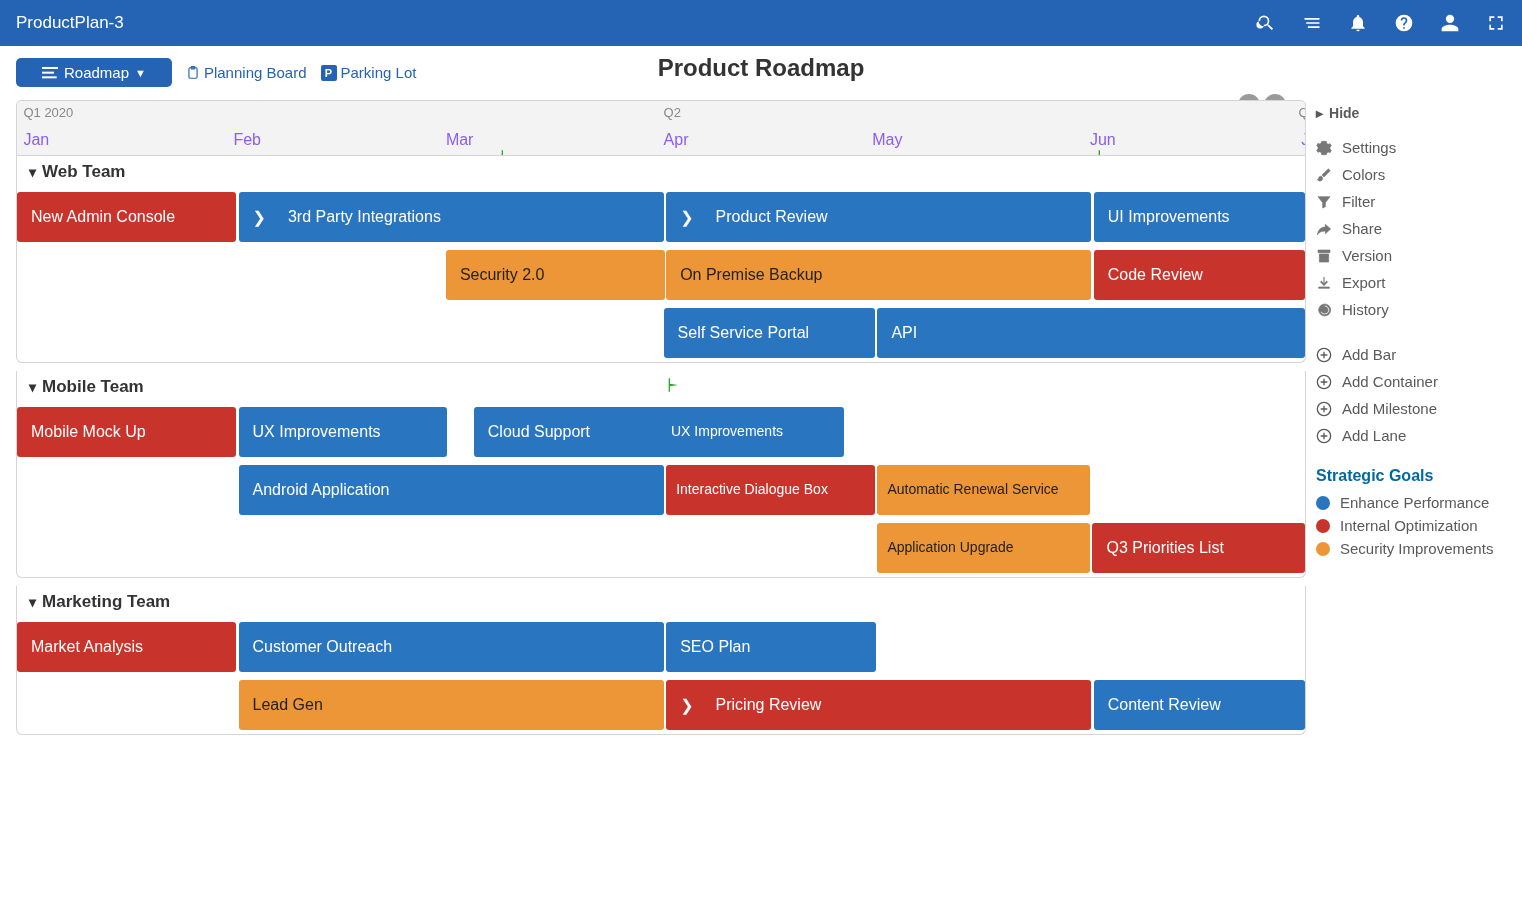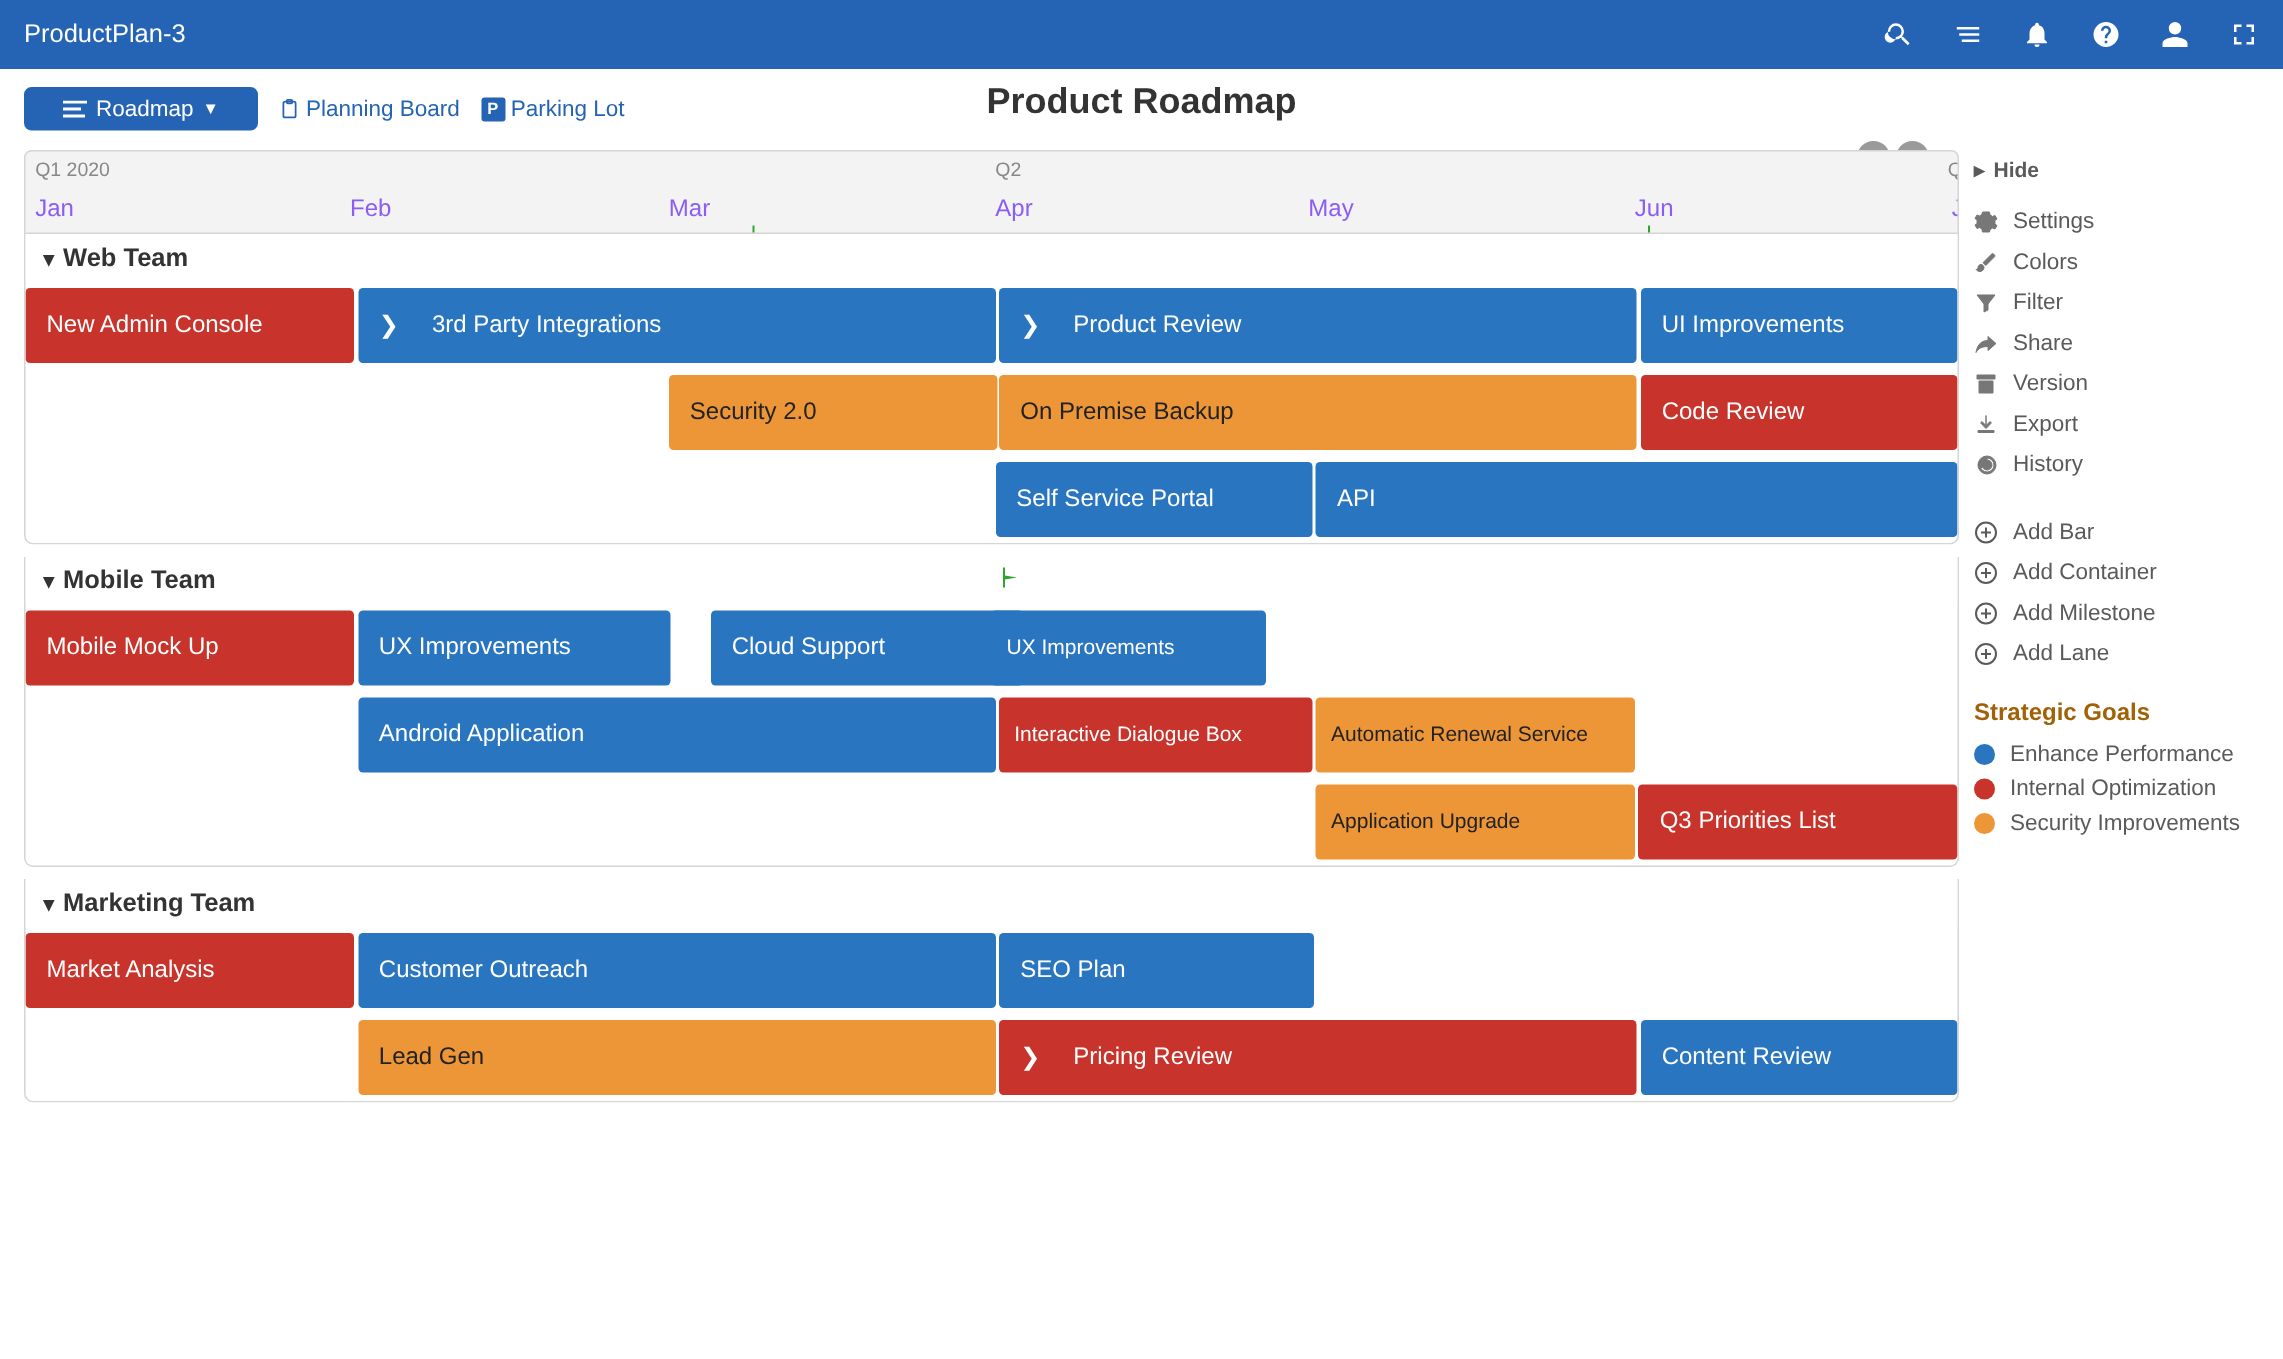--- a/index.html
+++ b/index.html
@@ -44,21 +44,21 @@
 .bar.dark-text { color: #222; }
 .c-blue { background: #2975bf; }
 .c-red { background: #c8342c; }
 .c-orange { background: #ed9638; }
 
 
 .side-section { margin-bottom: 18px; }
 .side-row { display:flex; align-items:center; gap:10px; padding: 5px 0; cursor:pointer; color:#5a5a5a; }
 .side-row .sicon { width:16px; height:16px; fill:#777; stroke:#777; }
 .side-row.hide { justify-content:flex-start; font-weight:600; font-size:14px; gap:6px; margin-bottom:8px;}
-.legend-title { font-weight:600; color:#a16207; font-size:16px; margin-bottom:6px;}
+.legend-title { font-weight:600; color:#0369a1; font-size:16px; margin-bottom:6px;}
 .legend-row { display:flex; align-items:center; gap:10px; padding:3px 0; font-size:15px; color:#5a5a5a;}
 .legend-dot { width:14px; height:14px; border-radius:50%; }
 </style>
 </head>
 <body>
 
 <div class="header">
   <div class="header-title">ProductPlan-3</div>
   <div class="header-icons">
     <svg class="hicon" viewBox="0 0 24 24">

